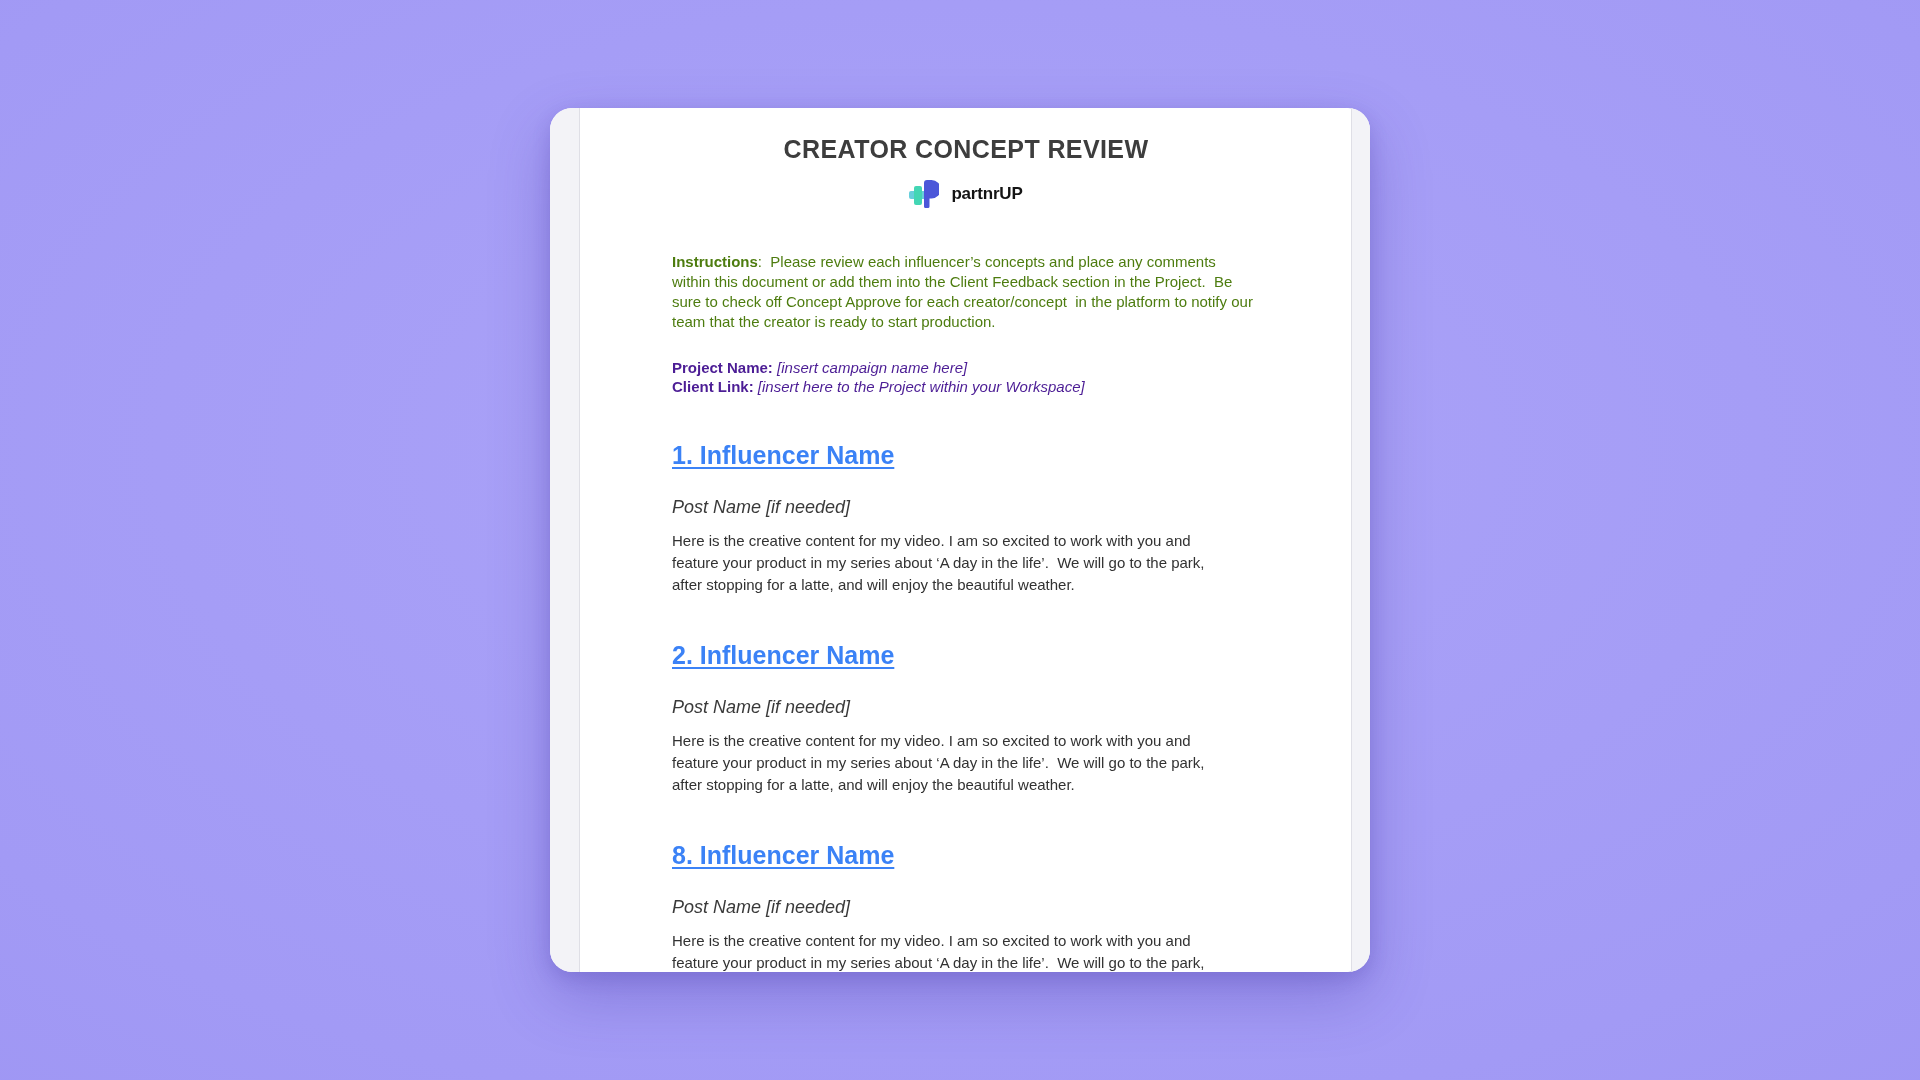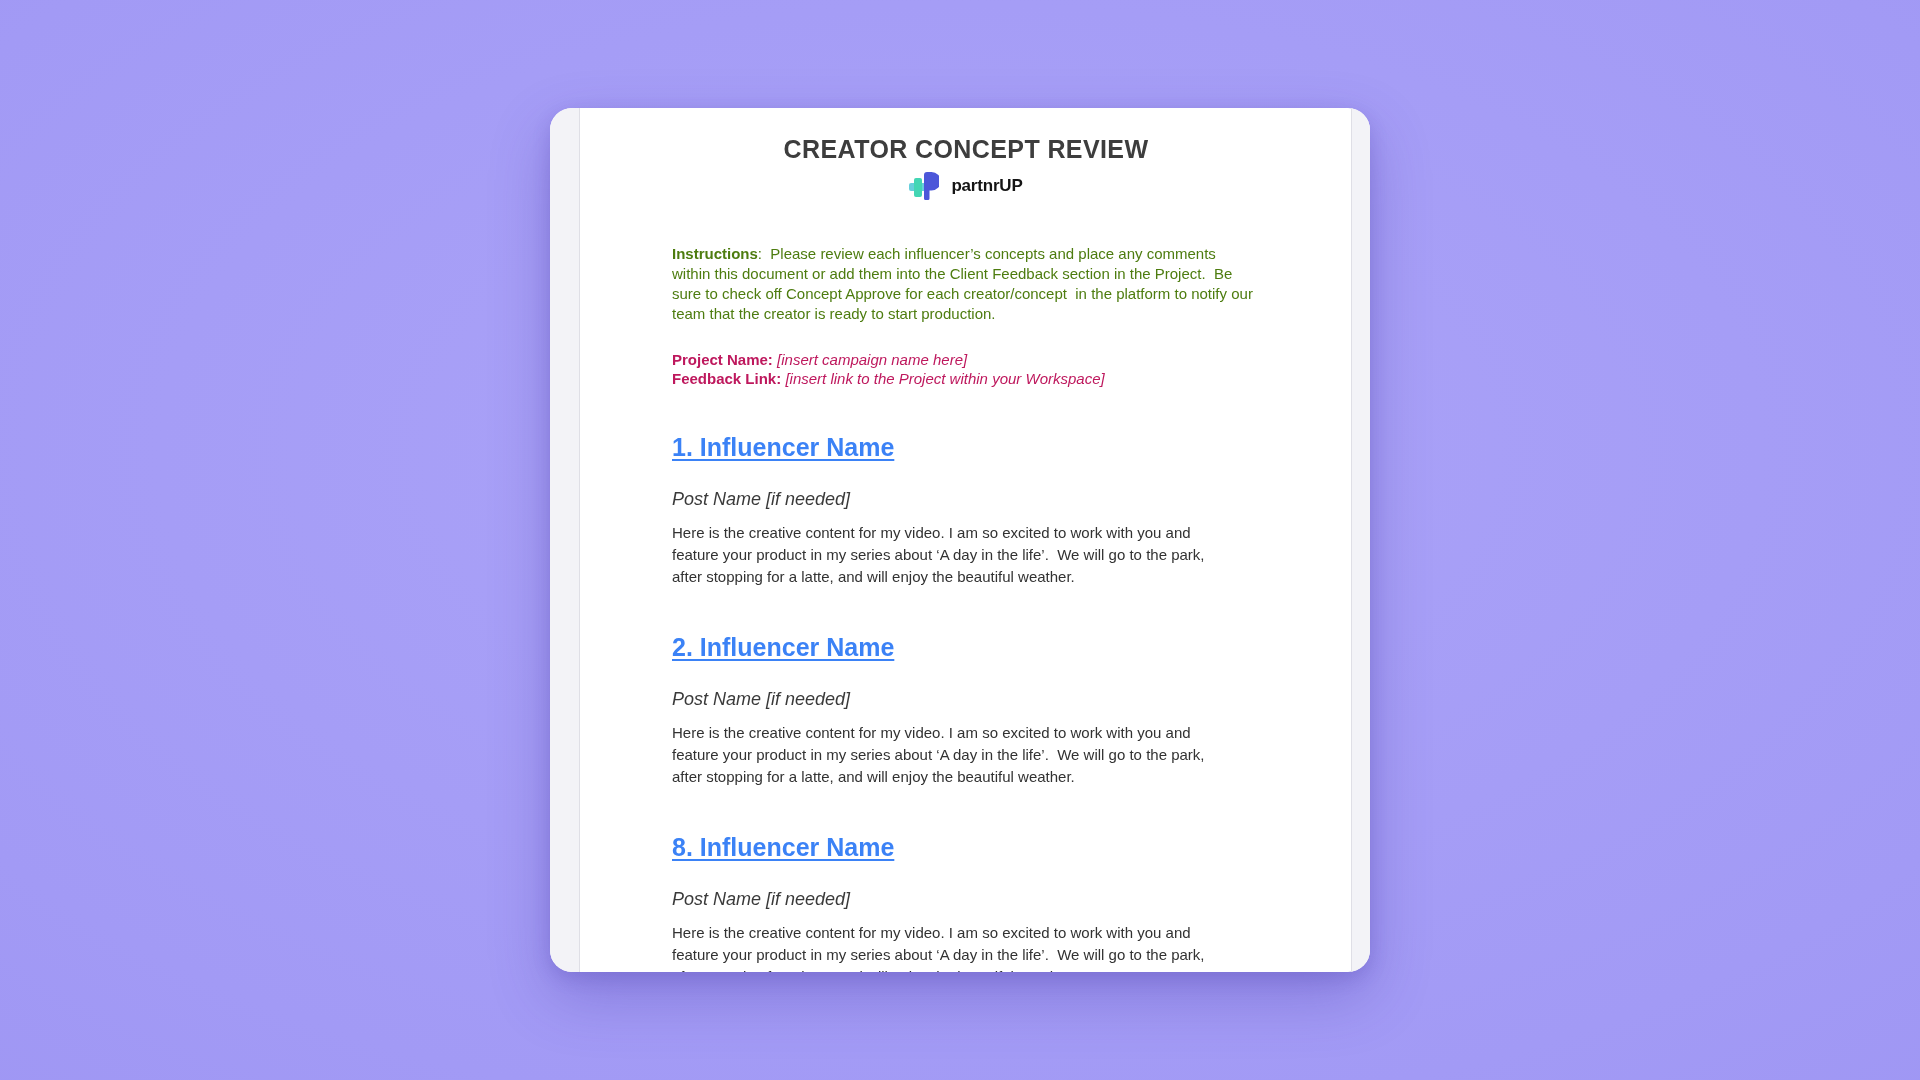--- a/index.html
+++ b/index.html
@@ -36,21 +36,21 @@
   
   .doc-title {
     font-size: 25px;
     line-height: 30px;
     font-weight: bold;
     letter-spacing: 0.4px;
     color: #3d3d3d;
     text-align: center;
   }
   .logo-row {
-    margin-top: 6px;
+    margin-top: 14px;
     height: 32px;
     display: flex;
     align-items: center;
     justify-content: center;
     gap: 10px;
   }
   .logo-icon { position: relative; width: 32px; height: 32px; flex: 0 0 auto; }
   .logo-plus-h {
     position: absolute; left: 0; top: 13px;
     width: 17px; height: 8px; border-radius: 2px;
@@ -77,21 +77,21 @@
     color: #4d7c0f;
     white-space: pre-wrap;
     width: 600px;
   }
   .instructions .lbl { font-weight: bold; }
 
   .project-fields {
     margin-top: 26px;
     font-size: 15px;
     line-height: 19px;
-    color: #be185d;
+    color: #4c1d95;
   }
   .project-fields .lbl { font-weight: bold; }
   .project-fields .val { font-style: italic; }
 
   .section-heading {
     display: inline-block;
     margin-top: 44px;
     font-size: 25px;
     line-height: 30px;
     font-weight: bold;
@@ -140,21 +140,21 @@
       <span class="logo-text">partnrUP</span>
     </div>
 
     <p class="instructions"><span class="lbl">Instructions</span><span>:  Please review each influencer’s concepts and place any comments
 within this document or add them into the Client Feedback section in the Project.  Be
 sure to check off Concept Approve for each creator/concept  in the platform to notify our
 team that the creator is ready to start production.</span></p>
 
     <div class="project-fields">
       <div><span class="lbl">Project Name: </span><span class="val">[insert campaign name here]</span></div>
-      <div><span class="lbl">Feedback Link: </span><span class="val">[insert link to the Project within your Workspace]</span></div>
+      <div><span class="lbl">Client Link: </span><span class="val">[insert here to the Project within your Workspace]</span></div>
     </div>
 
     <div class="section">
       <a class="section-heading">1. Influencer Name</a>
       <div class="post-name">Post Name [if needed]</div>
       <p class="section-body">Here is the creative content for my video. I am so excited to work with you and
 feature your product in my series about ‘A day in the life’.  We will go to the park,
 after stopping for a latte, and will enjoy the beautiful weather.</p>
     </div>
 

